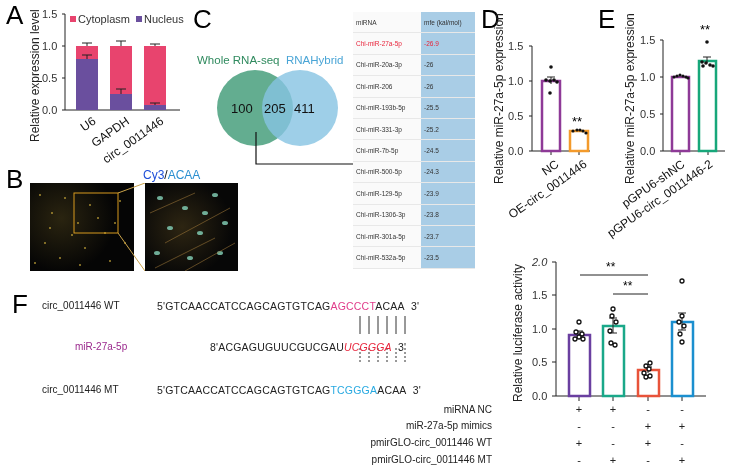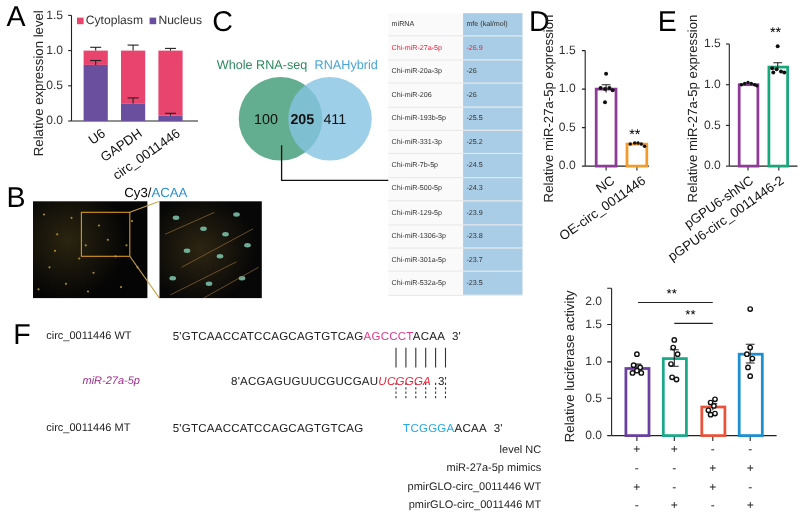--- a/index.html
+++ b/index.html
@@ -63,21 +63,21 @@
   <span class="abs tick" style="left:42px;top:72px;">0.5</span>
   <span class="abs tick" style="left:42px;top:104px;">0.0</span>
   <div class="ylab" style="left:28px;top:142px;font-size:12px;">Relative expression level</div>
   <div class="xlab-rot" style="right:100px;top:114px;">U6</div>
   <div class="xlab-rot" style="right:66px;top:114px;">GAPDH</div>
   <div class="xlab-rot" style="right:32px;top:114px;">circ_0011446</div>
 </div>
 
 <div class="panel-letter" style="left:6px;top:166px;">B</div>
 <div class="abs" style="left:113px;top:168px;font-size:12px;">
-  <span style="color:#000000;">Cy3</span><span>/</span><span style="color:#2a8fd0;">ACAA</span>
+  <span style="color:#1d4ed8;margin-left:30px;">Cy3</span><span>/</span><span style="color:#2a8fd0;">ACAA</span>
 </div>
 <div class="abs" style="left:30px;top:183px;width:104px;height:88px;background:radial-gradient(circle at 30% 40%,#2a2410 0,#050505 60%);">
   <svg width="104" height="88">
     <g fill="#c9a83a" opacity="0.8">
       <circle cx="10" cy="12" r="1"></circle>
         <circle cx="22" cy="30" r="1"></circle>
         <circle cx="35" cy="15" r="1"></circle>
         <circle cx="48" cy="40" r="1"></circle>
         <circle cx="60" cy="22" r="1"></circle>
         <circle cx="75" cy="50" r="1"></circle>
@@ -127,21 +127,21 @@
 <div class="panel-letter" style="left:193px;top:6px;">C</div>
 <span class="abs" style="left:197px;top:54px;font-size:11.5px;color:#2f8a5e;">Whole RNA-seq</span>
 <span class="abs" style="left:286px;top:54px;font-size:11.5px;color:#4aa5d6;">RNAHybrid</span>
 <svg class="abs" style="left:215px;top:70px;" width="150" height="120">
   <circle cx="40" cy="38" r="38" fill="#5ba98a" opacity="0.95"></circle>
   <circle cx="85" cy="38" r="38" fill="#86c3e2" opacity="0.8"></circle>
   <path d="M 41 62 L 41 94 L 148 94" fill="none" stroke="#111" stroke-width="1.2"></path>
   <polygon points="148,90 156,94 148,98" fill="#111"></polygon>
 </svg>
 <span class="abs" style="left:231px;top:101px;font-size:13px;">100</span>
-<span class="abs" style="left:264px;top:101px;font-size:13px;font-weight:bold;">205</span>
+<span class="abs" style="left:264px;top:101px;font-size:13px;font-weight:normal;">205</span>
 <span class="abs" style="left:294px;top:101px;font-size:13px;">411</span>
 
 <table class="mir-table">
   <tbody>
       <tr>
         <td class="c1">miRNA</td>
         <td class="c2">mfe (kal/mol)</td>
       </tr>
   <tr>
         <td class="c1" style="color:#e8233a;">Chi-miR-27a-5p</td>
@@ -286,25 +286,25 @@
   <g stroke="#333" stroke-width="1" stroke-dasharray="2,2">
     <line x1="5" y1="32" x2="5" y2="48"></line>
       <line x1="14" y1="32" x2="14" y2="48"></line>
       <line x1="23" y1="32" x2="23" y2="48"></line>
       <line x1="32" y1="32" x2="32" y2="48"></line>
       <line x1="41" y1="32" x2="41" y2="48"></line>
       <line x1="50" y1="32" x2="50" y2="48"></line>
   </g>
 </svg>
 
-<span class="seqlab" style="left:75px;top:341px;color:#9b2a8e;font-style:italic;">miR-27a-5p</span>
+<span class="seqlab" style="left:75px;top:341px;color:#9b2a8e;">miR-27a-5p</span>
 <span class="seq" style="left:210px;top:341px;"><span>8'ACGAGUGUUCGUCGAU</span><span style="color:#e8233a;font-style:italic;">UCGGGA</span>&nbsp;&nbsp;<span>3'</span></span>
 
 <span class="seqlab" style="left:42px;top:384px;">circ_0011446 MT</span>
-<span class="seq" style="left:157px;top:384px;"><span>5'GTCAACCATCCAGCAGTGTCAG</span><span style="color:#27a9e1;margin-left:36px;">TCGGGA</span><span>ACAA</span>&nbsp;&nbsp;<span>3'</span></span>
+<span class="seq" style="left:157px;top:384px;"><span>5'GTCAACCATCCAGCAGTGTCAG</span><span style="color:#27a9e1;">TCGGGA</span><span>ACAA</span>&nbsp;&nbsp;<span>3'</span></span>
 
 <div class="abs" style="left:490px;top:250px;width:243px;height:225px;">
   <svg width="243" height="160">
     <line x1="66" y1="12" x2="66" y2="146" stroke="#222"></line>
     <line x1="62" y1="12" x2="66" y2="12" stroke="#222"></line>
     <line x1="62" y1="45" x2="66" y2="45" stroke="#222"></line>
     <line x1="62" y1="79" x2="66" y2="79" stroke="#222"></line>
     <line x1="62" y1="112" x2="66" y2="112" stroke="#222"></line>
     <line x1="62" y1="146" x2="66" y2="146" stroke="#222"></line>
     <line x1="66" y1="146" x2="216" y2="146" stroke="#222"></line>
@@ -354,30 +354,30 @@
         <circle cx="189" cy="72" r="2"></circle>
         <circle cx="194" cy="76" r="2"></circle>
         <circle cx="190" cy="84" r="2"></circle>
         <circle cx="192" cy="92" r="2"></circle>
     </g>
     <line x1="90" y1="25" x2="158" y2="25" stroke="#222"></line>
     <line x1="123" y1="44" x2="158" y2="44" stroke="#222"></line>
     <text x="116" y="21" font-size="12" font-family="Liberation Sans, sans-serif">**</text>
     <text x="133" y="40" font-size="12" font-family="Liberation Sans, sans-serif">**</text>
   </svg>
-  <span class="abs tick" style="left:42px;top:18px;">2.0</span>
+  <span class="abs tick" style="left:42px;top:6px;font-style:italic;">2.0</span>
   <span class="abs tick" style="left:42px;top:39px;">1.5</span>
   <span class="abs tick" style="left:42px;top:73px;">1.0</span>
   <span class="abs tick" style="left:42px;top:106px;">0.5</span>
   <span class="abs tick" style="left:42px;top:140px;">0.0</span>
   <div class="ylab" style="left:21px;top:152px;">Relative luciferase activity</div>
 </div>
 
 <div class="abs" style="left:360px;top:404px;width:132px;height:70px;">
-  <span class="cond-label" style="top:0;">level NC</span>
+  <span class="cond-label" style="top:0;">miRNA NC</span>
   <span class="cond-label" style="top:16px;">miR-27a-5p  mimics</span>
   <span class="cond-label" style="top:33px;">pmirGLO-circ_0011446 WT</span>
   <span class="cond-label" style="top:50px;">pmirGLO-circ_0011446 MT</span>
 </div>
 <div class="abs" style="left:0;top:403px;width:733px;height:72px;">
   <span class="cond-sym" style="left:574px;top:0;">+</span>
   <span class="cond-sym" style="left:608px;top:0;">+</span>
   <span class="cond-sym" style="left:643px;top:0;">-</span>
   <span class="cond-sym" style="left:677px;top:0;">-</span>
 

